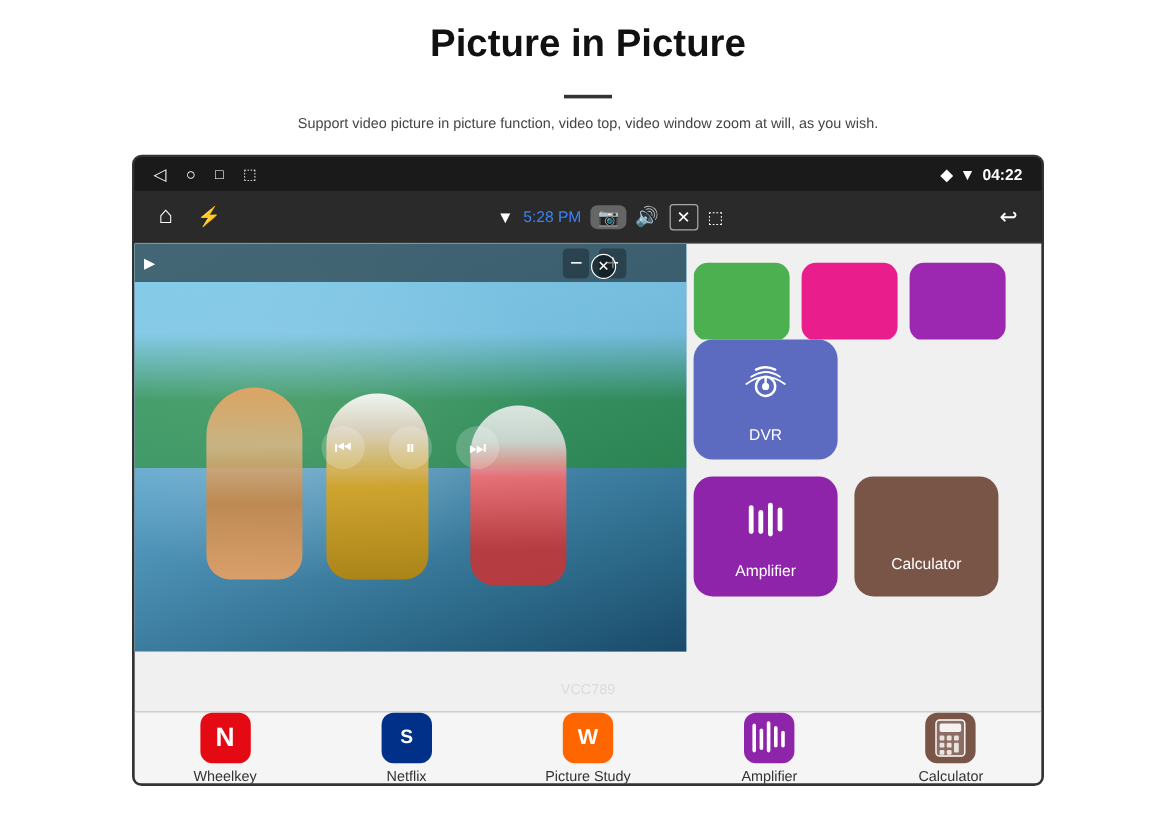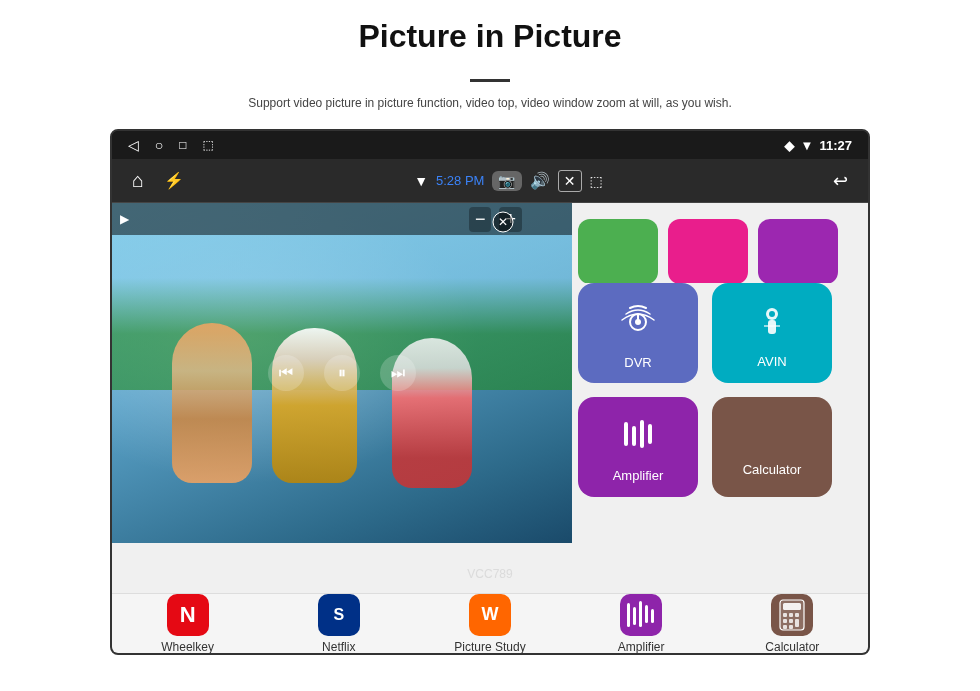--- a/index.html
+++ b/index.html
@@ -417,21 +417,21 @@
     <div class="status-bar">
       <div class="status-bar-left">
         <span class="icon-back">◁</span>
         <span class="icon-home">○</span>
         <span class="icon-recent">□</span>
         <span class="icon-screenshot">⬚</span>
       </div>
       <div class="status-bar-right">
         <span>◆</span>
         <span>▼</span>
-        <span>11:27</span>
+        <span>04:22</span>
       </div>
     </div>
 
     <div class="nav-bar">
       <div class="nav-bar-left">
         <span style="font-size:20px;">⌂</span>
         <span style="font-size:16px;">⚡</span>
       </div>
       <div class="nav-bar-center">
         <span style="font-size:14px;">▼</span>
@@ -494,31 +494,20 @@
               <svg viewBox="0 0 44 44" xmlns="http://www.w3.org/2000/svg">
                 <circle cx="22" cy="22" r="8" fill="none" stroke="white" stroke-width="2"></circle>
                 <path d="M22 22 L22 14" stroke="white" stroke-width="2" fill="none"></path>
                 <path d="M14 8 Q22 4 30 8" stroke="white" stroke-width="2" fill="none" stroke-linecap="round"></path>
                 <path d="M10 14 Q22 6 34 14" stroke="white" stroke-width="1.5" fill="none" stroke-linecap="round"></path>
                 <path d="M6 20 Q22 8 38 20" stroke="white" stroke-width="1.5" fill="none" stroke-linecap="round"></path>
                 <circle cx="22" cy="22" r="3" fill="white"></circle>
               </svg>
             </div>
             <span class="icon-label">DVR</span>
-          </div>
-          <div class="app-icon-large app-icon-teal">
-            <div class="avin-icon">
-              <svg viewBox="0 0 44 44" xmlns="http://www.w3.org/2000/svg">
-                <circle cx="22" cy="16" r="6" fill="white" opacity="0.9"></circle>
-                <rect x="18" y="22" width="8" height="14" rx="3" fill="white" opacity="0.9"></rect>
-                <circle cx="22" cy="16" r="3" fill="#00acc1"></circle>
-                <line x1="14" y1="28" x2="30" y2="28" stroke="white" stroke-width="2" opacity="0.6"></line>
-              </svg>
-            </div>
-            <span class="icon-label">AVIN</span>
           </div>
         </div>
 
         <div class="large-app-row">
           <div class="app-icon-large app-icon-purple2">
             <div class="amp-icon">
               <svg viewBox="0 0 44 44" xmlns="http://www.w3.org/2000/svg">
                 <rect x="8" y="10" width="4" height="24" rx="2" fill="white"></rect>
                 <rect x="16" y="14" width="4" height="20" rx="2" fill="white"></rect>
                 <rect x="24" y="8" width="4" height="28" rx="2" fill="white"></rect>

